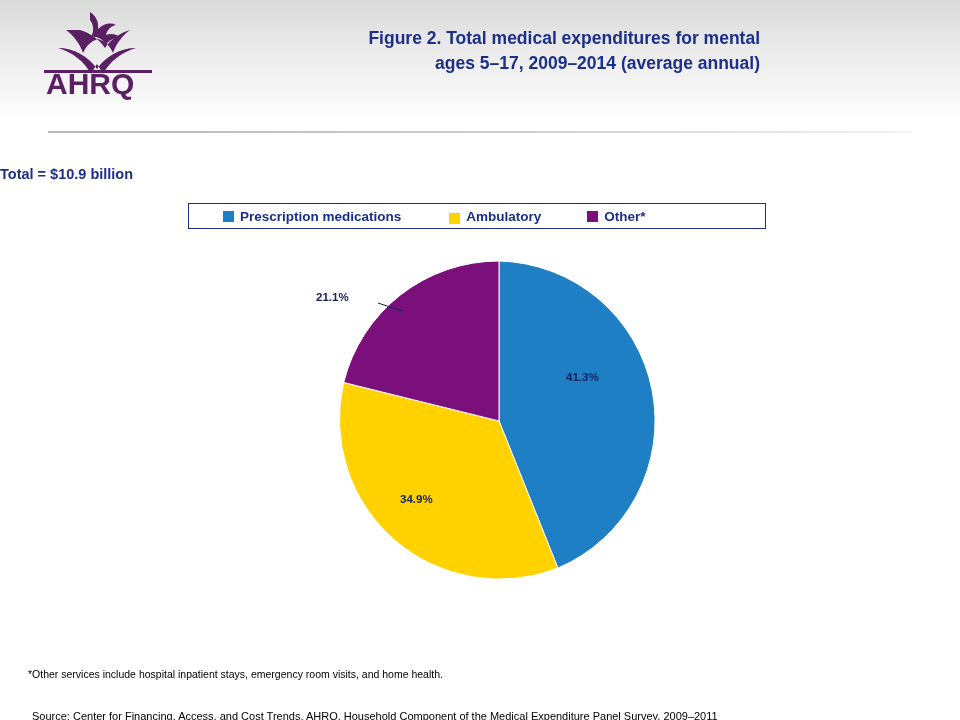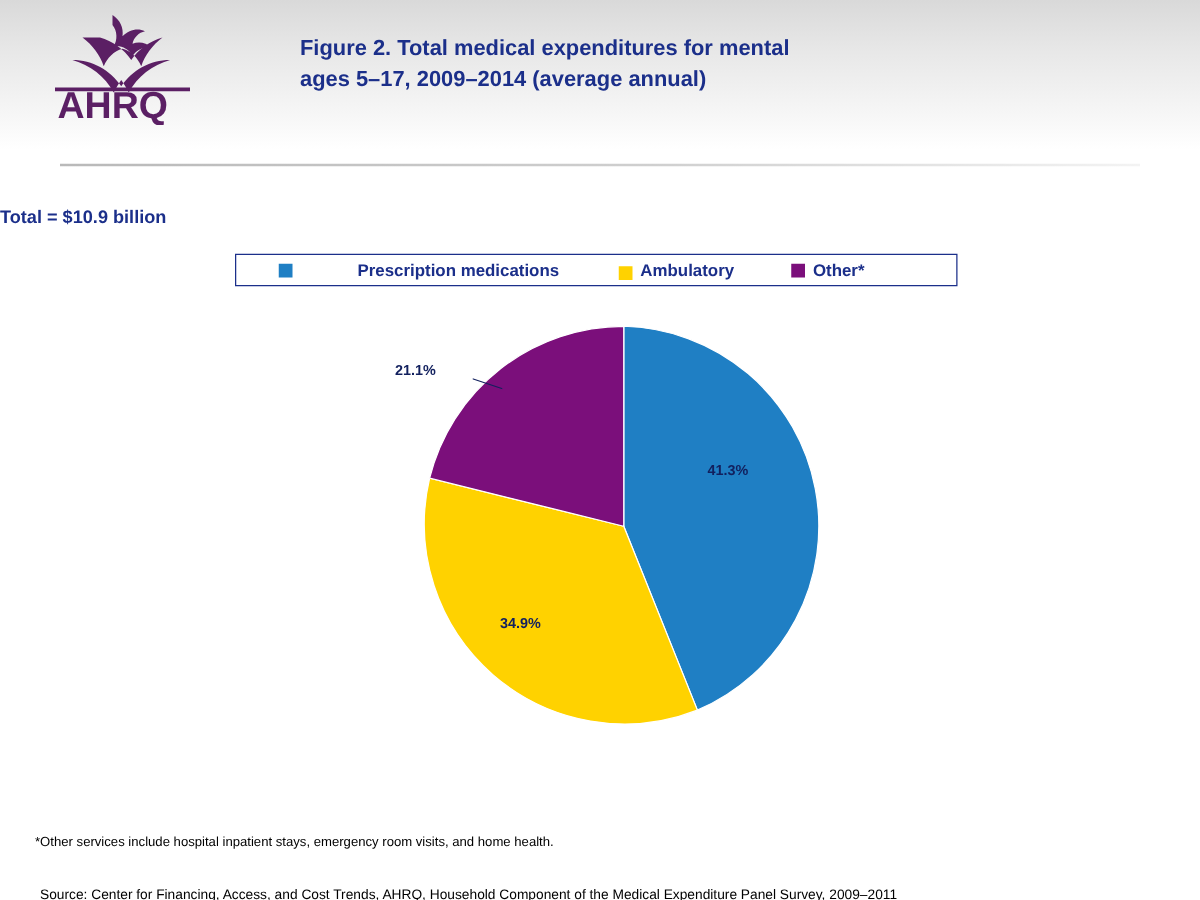--- a/index.html
+++ b/index.html
@@ -30,21 +30,21 @@
     width: 140px;
     height: 92px;
   }
   .logo svg { display: block; }
 
   .title {
     position: absolute;
     left: 240px;
     top: 26px;
     width: 520px;
-    text-align: left;
+    text-align: right;
     color: #1b2f8a;
     font-size: 17.5px;
     font-weight: bold;
     line-height: 25px;
   }
 
   .hr {
     position: absolute;
     left: 48px;
     top: 131px;
@@ -76,21 +76,21 @@
     align-items: center;
   }
   .legend-item {
     display: flex;
     align-items: center;
     font-size: 13.5px;
     font-weight: bold;
     color: #1b2f8a;
     white-space: nowrap;
   }
-  .legend-item.i0 { margin-left: 34px; gap: 46px; }
+  .legend-item.i0 { margin-left: 34px; }
   .legend-item.i1 { margin-left: 48px; align-items: flex-end; }
   .legend-item.i2 { margin-left: 46px; }
   .legend-swatch {
     width: 11px;
     height: 11px;
     margin-right: 6px;
     flex: 0 0 auto;
   }
 
   .chart-wrap {

